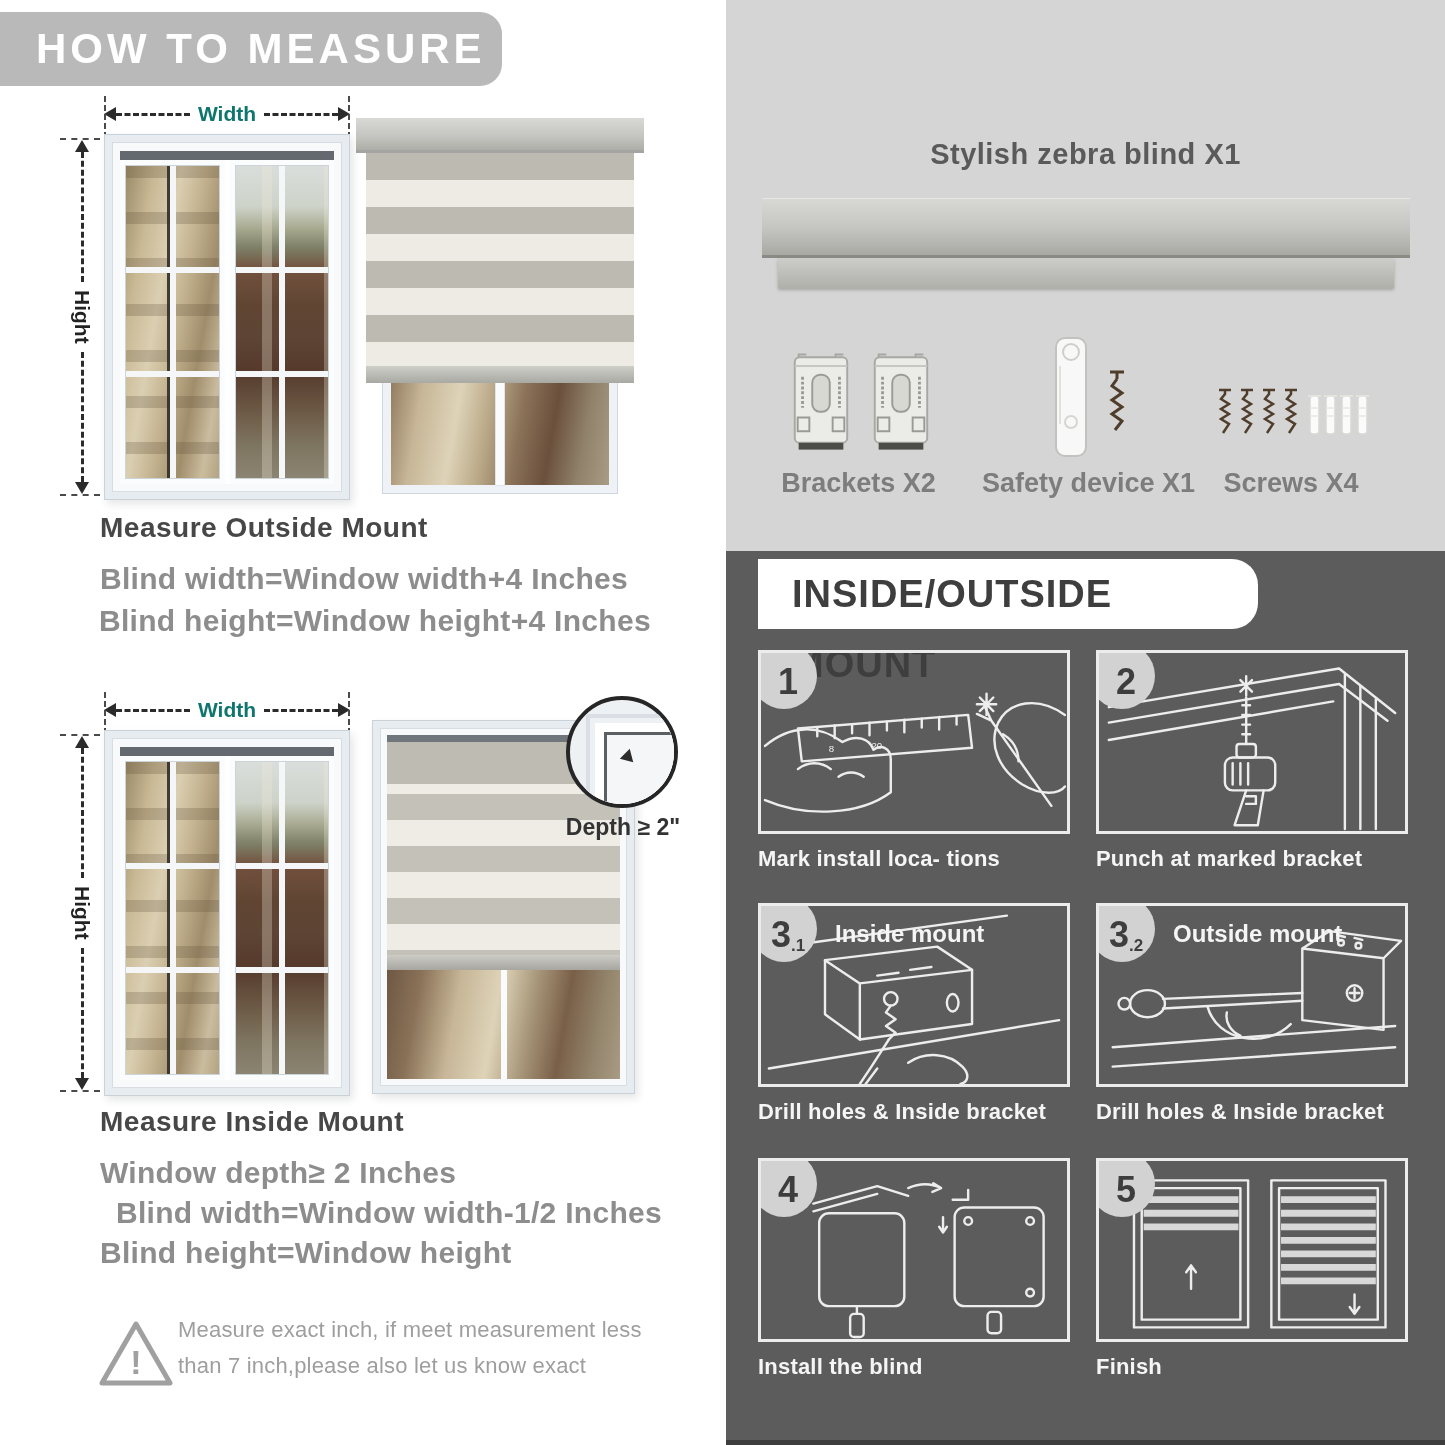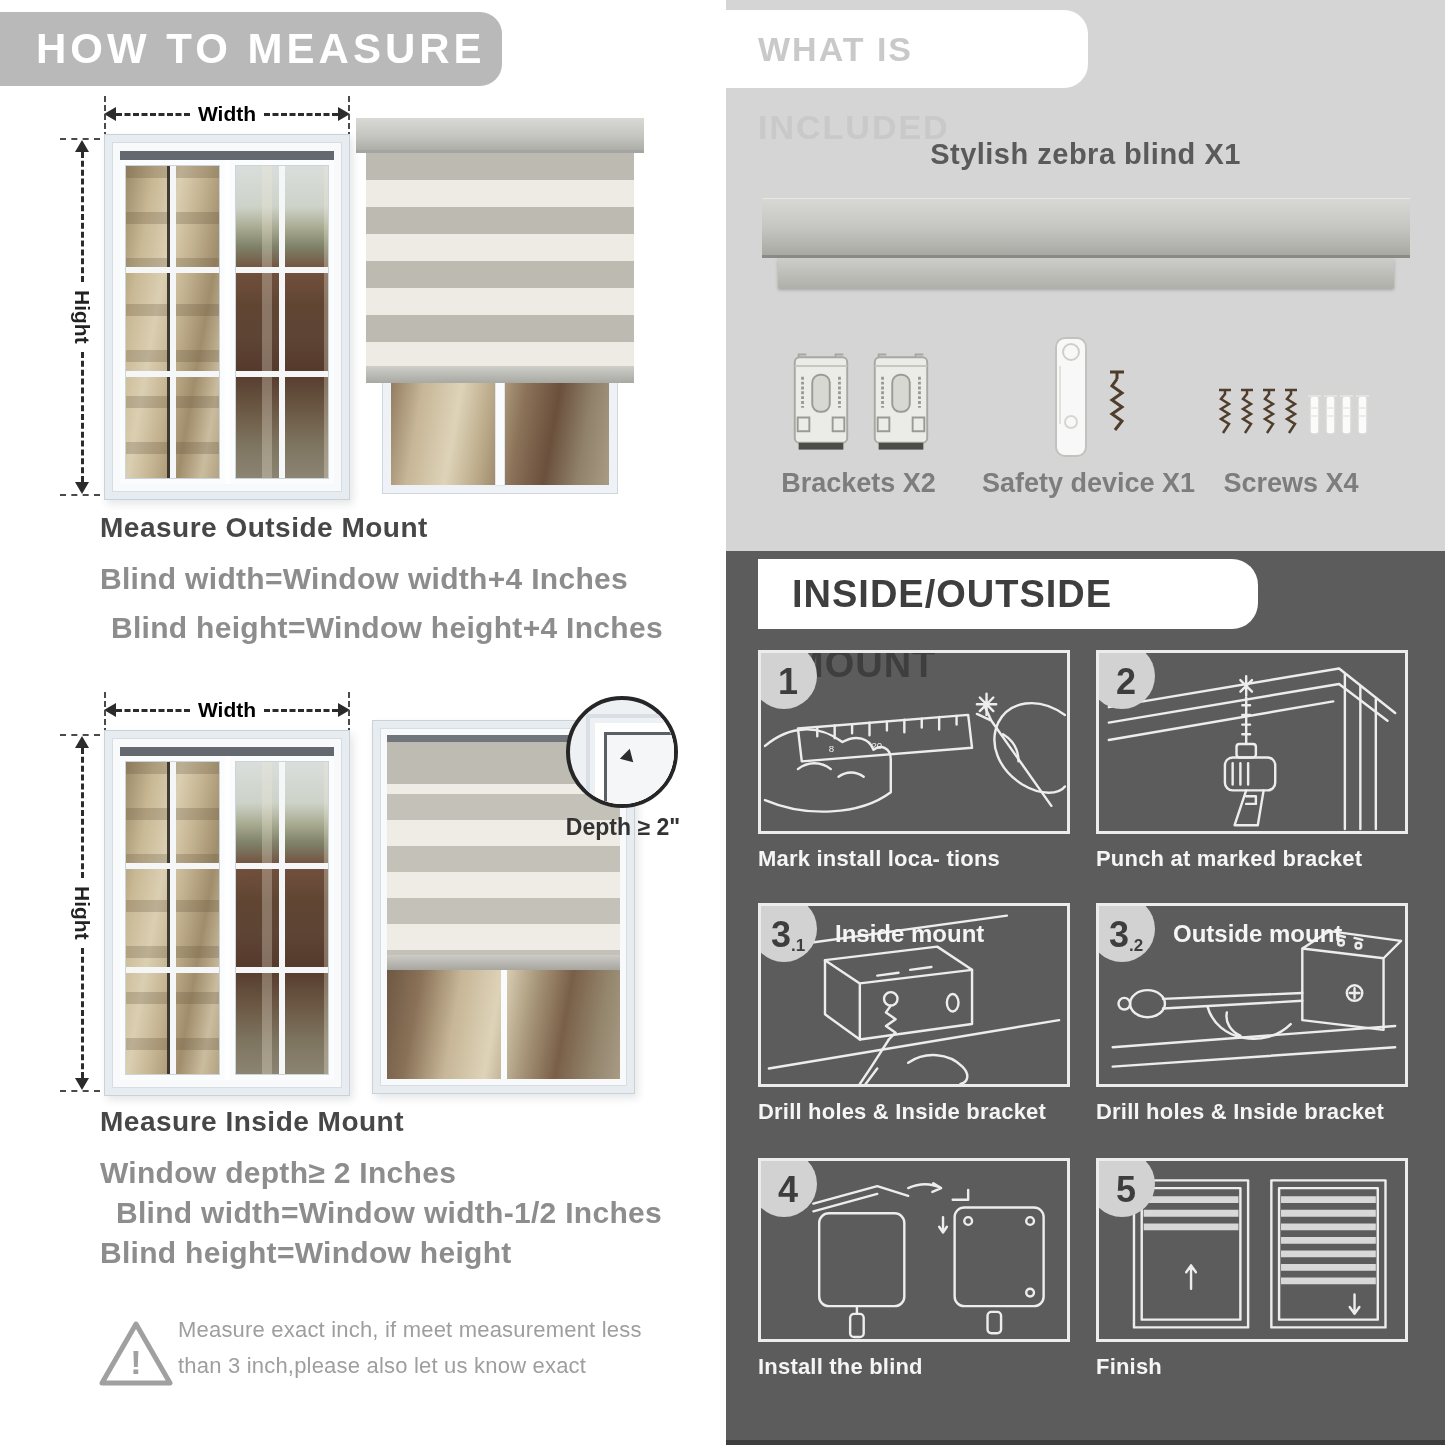--- a/index.html
+++ b/index.html
@@ -17,21 +17,21 @@
 
   
   .win-measure{width:292px;height:398px;}
   .wm-warrow{position:absolute;left:46px;right:0;top:2px;height:20px;display:flex;align-items:center;}
   .dash-h{flex:1;height:0;border-top:3px dashed #2b2b2b;}
   .ah{width:0;height:0;}
   .ah-left{border-top:7px solid transparent;border-bottom:7px solid transparent;border-right:12px solid #2b2b2b;}
   .ah-right{border-top:7px solid transparent;border-bottom:7px solid transparent;border-left:12px solid #2b2b2b;}
   .ah-up{border-left:7px solid transparent;border-right:7px solid transparent;border-bottom:12px solid #2b2b2b;}
   .ah-down{border-left:7px solid transparent;border-right:7px solid transparent;border-top:12px solid #2b2b2b;}
-  .wm-wlabel{padding:0 8px;font-size:21px;font-weight:bold;color:#000000;white-space:nowrap;}
+  .wm-wlabel{padding:0 8px;font-size:21px;font-weight:bold;color:#0f766e;white-space:nowrap;}
   .wm-harrow{position:absolute;left:14px;top:38px;bottom:6px;width:20px;display:flex;flex-direction:column;align-items:center;}
   .dash-v{flex:1;width:0;border-left:3px dashed #2b2b2b;}
   .wm-hlabel{padding:8px 0;font-size:21px;font-weight:bold;color:#222;writing-mode:vertical-rl;}
   .guide-v{position:absolute;width:0;height:42px;border-left:2px dashed #4a4a4a;top:-6px;}
   .guide-h{position:absolute;height:0;width:40px;border-top:2px dashed #4a4a4a;left:2px;}
 
   .wm-frame{position:absolute;left:46px;right:0;top:32px;bottom:0;background:#e7ecf1;
     box-shadow:inset 0 0 0 1px #c9d1d9, 3px 4px 8px rgba(40,50,60,.12);}
   .wm-inner{position:absolute;inset:8px;background:#f7f9fb;box-shadow:inset 0 0 0 1px #d7dde3;}
   .wm-top-strip{position:absolute;left:16px;right:16px;top:17px;height:9px;background:#63696f;}
@@ -172,21 +172,21 @@
       <div class="b1-glass"></div>
       <div class="b1-mullion"></div>
     </div>
     <div class="rail-top"></div>
     <div class="zebra"></div>
     <div class="rail-bot"></div>
   </div>
 
   <div class="abs sec-title" style="left:100px;top:512px;">Measure Outside Mount</div>
   <div class="abs sec-line" style="left:100px;top:562px;">Blind width=Window width+4 Inches</div>
-  <div class="abs sec-line" style="left:111px;top:604px;margin-top:7px;">Blind height=Window height+4 Inches</div>
+  <div class="abs sec-line" style="left:99px;top:604px;">Blind height=Window height+4 Inches</div>
 
   <div class="abs win-measure" style="left:58px;top:698px;">
     <div class="wm-warrow">
       <div class="ah ah-left"></div>
       <div class="dash-h"></div>
       <div class="wm-wlabel">Width</div>
       <div class="dash-h"></div>
       <div class="ah ah-right"></div>
     </div>
     <div class="guide-v" style="left:46px;"></div>
@@ -238,25 +238,24 @@
   <div class="abs sec-line" style="left:100px;top:1156px;">Window depth≥ 2 Inches</div>
   <div class="abs sec-line" style="left:100px;top:1196px;margin-left:16px;">Blind width=Window width-1/2 Inches</div>
   <div class="abs sec-line" style="left:100px;top:1236px;">Blind height=Window height</div>
 
   <svg class="abs" style="left:94px;top:1316px;" width="84" height="76" viewBox="0 0 84 76">
     <path d="M42,8 L76,67 L8,67 Z" fill="none" stroke="#a0a0a0" stroke-width="5" stroke-linejoin="round"></path>
     <text x="42" y="58" text-anchor="middle" font-size="34" font-weight="bold" fill="#a0a0a0">!</text>
   </svg>
   <div class="abs warn-text" style="left:178px;top:1312px;">
     <div>Measure exact inch, if meet measurement less</div>
-    <div>than 3 inch,please also let us know exact</div>
+    <div>than 7 inch,please also let us know exact</div>
   </div>
 
   <div class="abs included-panel">
-    <div class="banner-included">WHAT IS INCLUDED</div>
     <div class="product-label">Stylish zebra blind X1</div>
     <div class="rail-graphic"></div>
     <div class="rail-graphic2"></div>
 
     <div class="abs" style="left:60px;top:350px;width:150px;height:108px;display:flex;gap:12px;justify-content:center;">
       <svg width="68" height="106" viewBox="0 0 70 106">
         <path d="M12,6 v-3 h8 M50,6 v-3 h8" stroke="#a8a8a3" stroke-width="2" fill="none"></path>
         <rect x="8" y="6" width="54" height="88" rx="5" fill="#ebebe8" stroke="#a8a8a3" stroke-width="2"></rect>
         <path d="M8,15 h54" stroke="#c7c7c2" stroke-width="2"></path>
         <rect x="26" y="24" width="18" height="38" rx="8" fill="#d8d8d3" stroke="#9b9b96" stroke-width="2"></rect>

